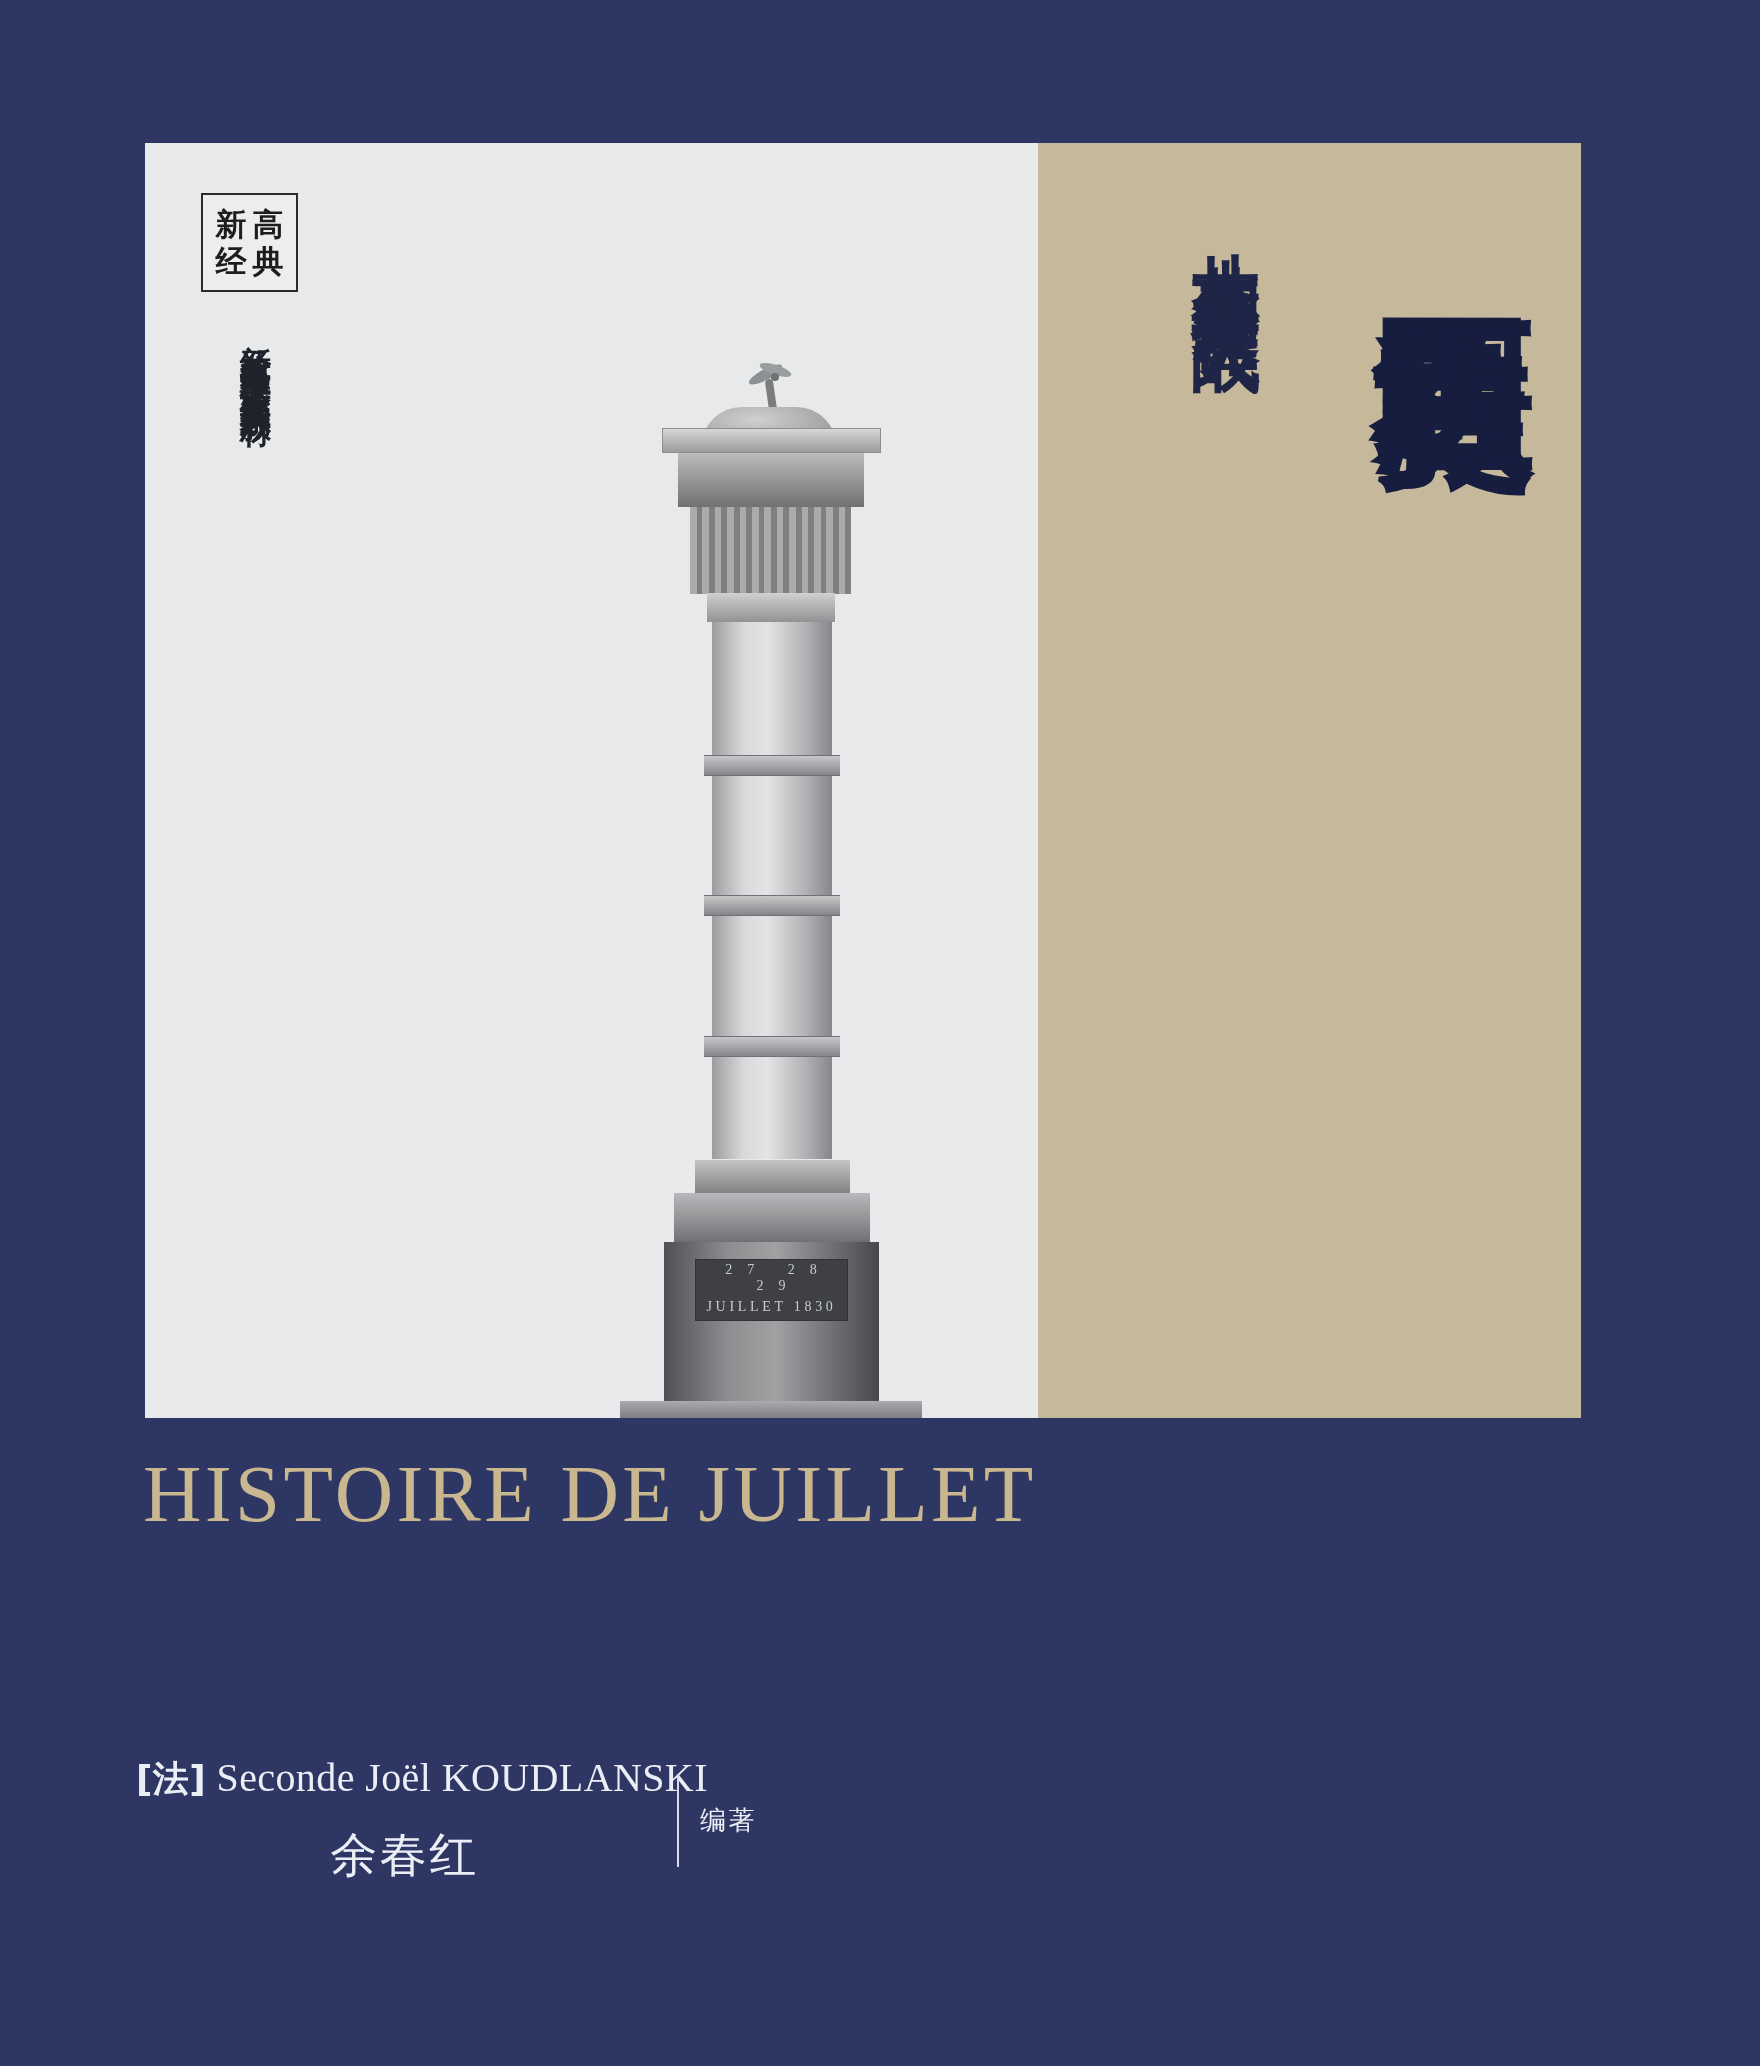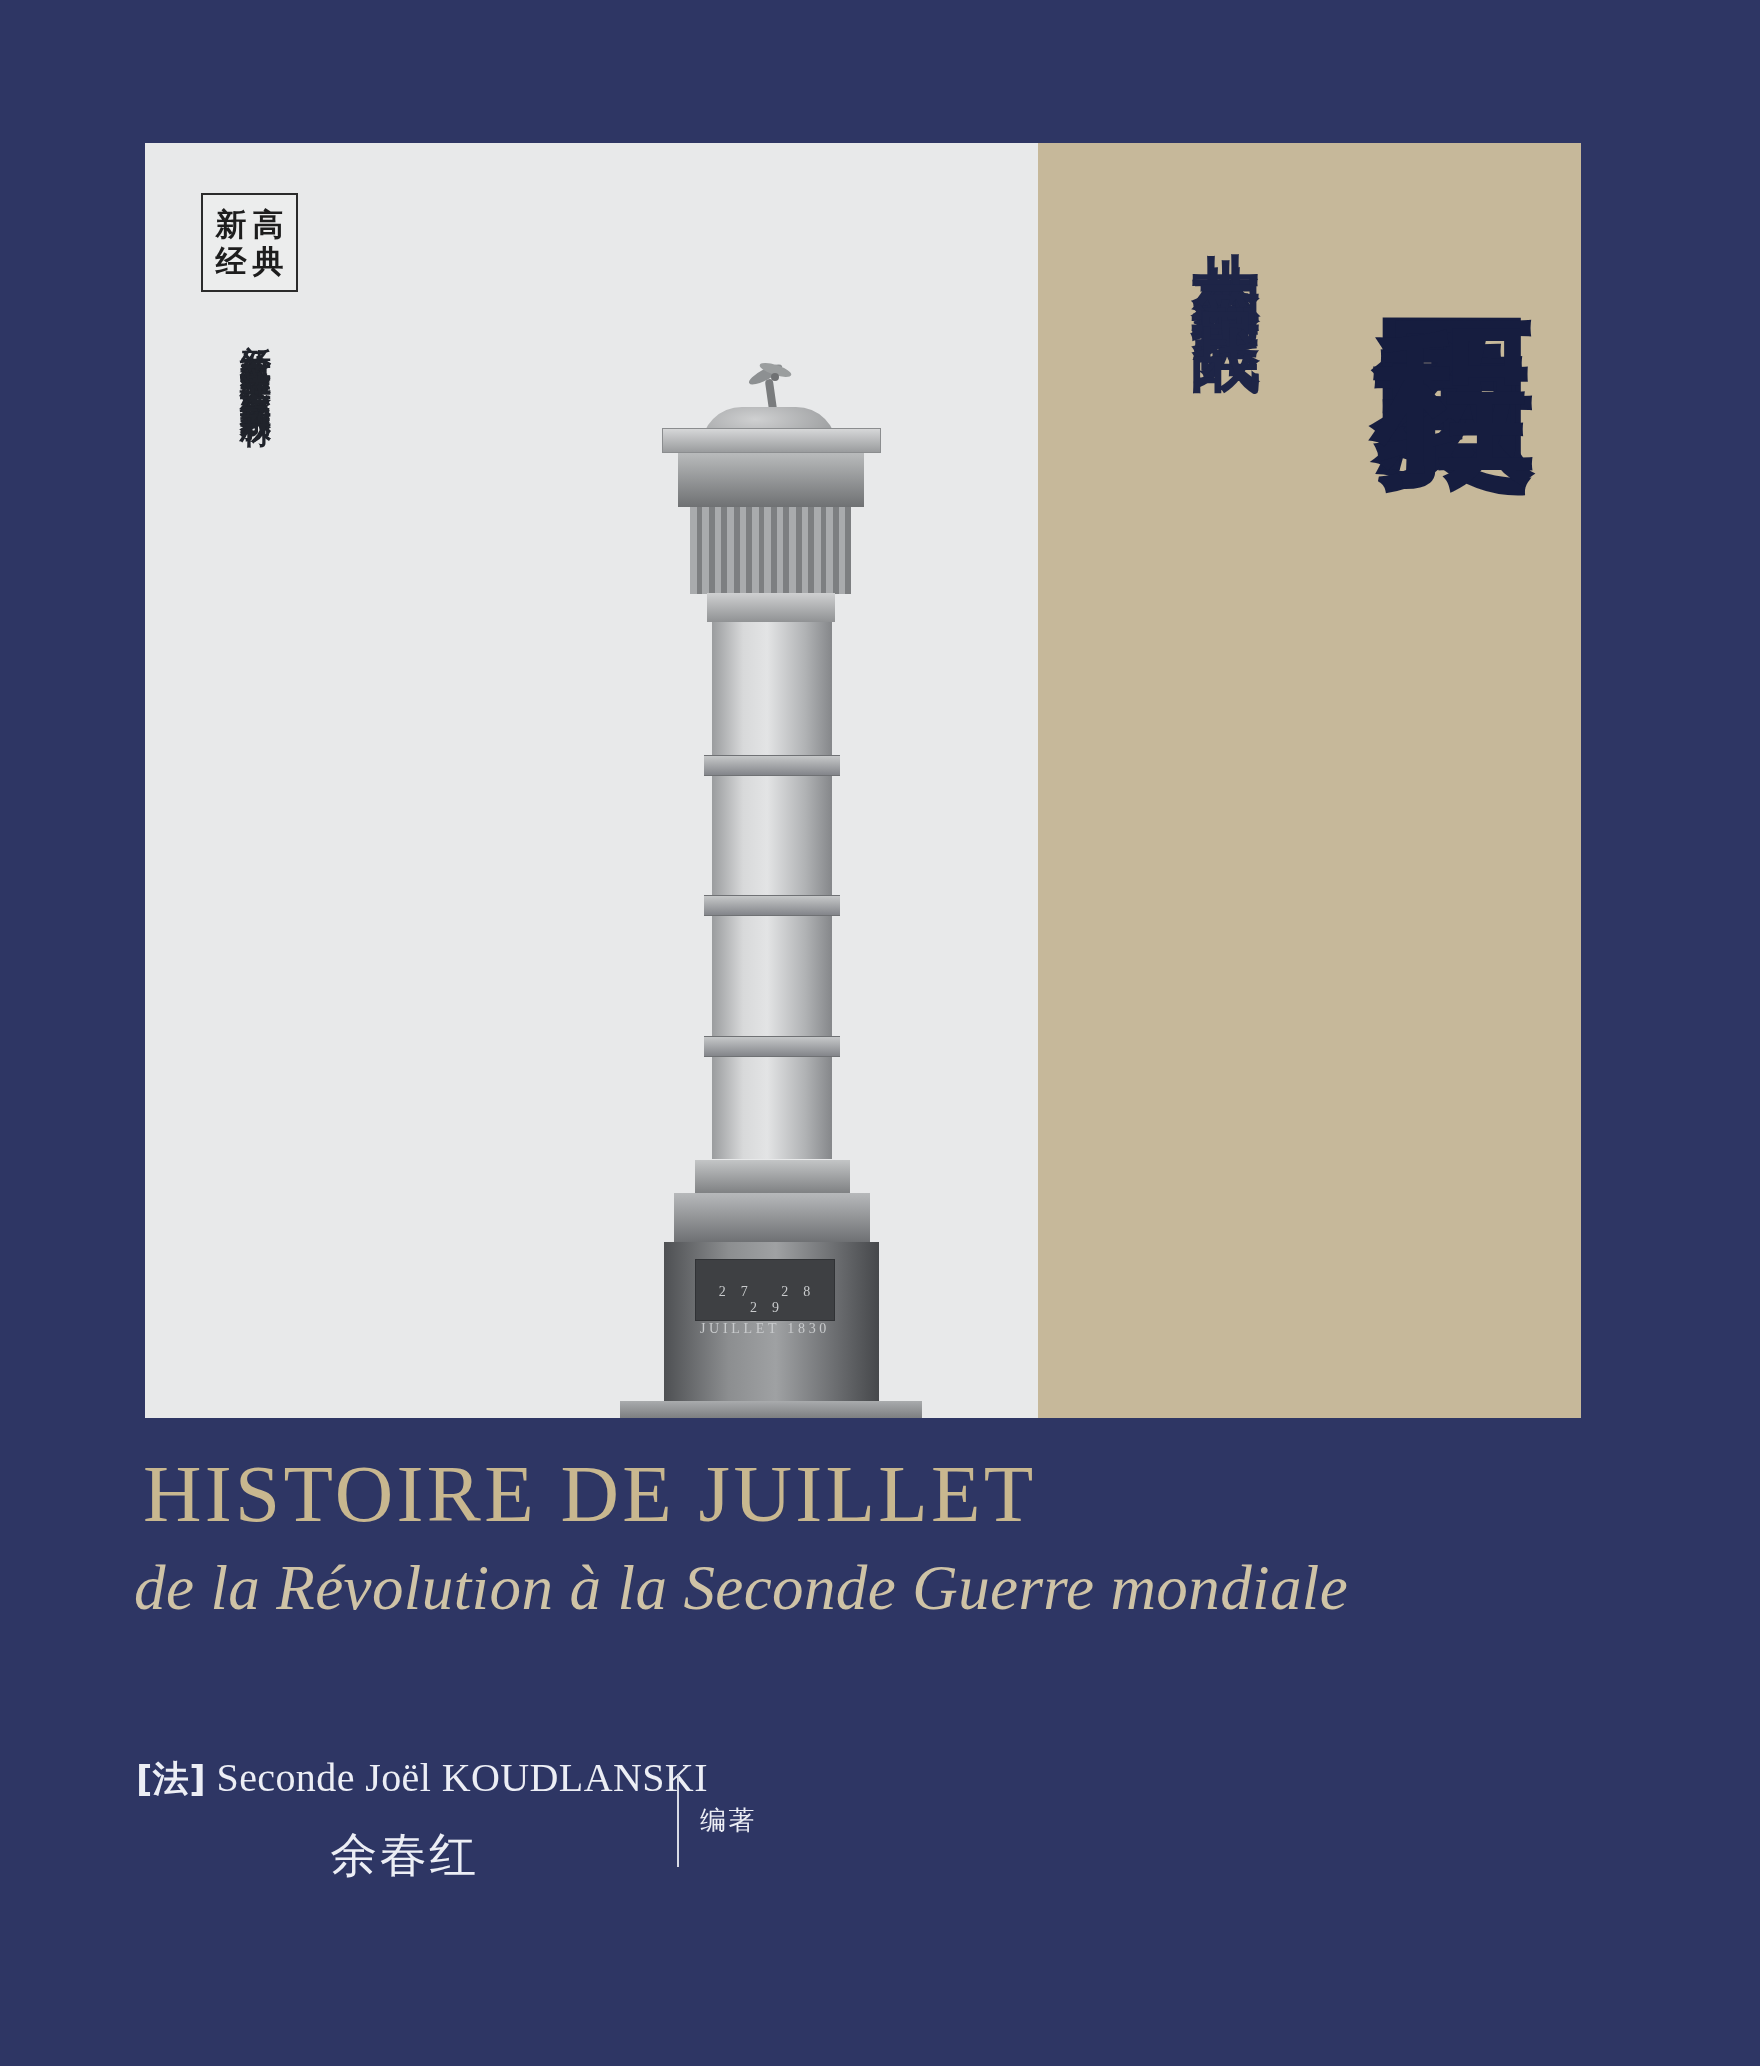--- a/index.html
+++ b/index.html
@@ -222,29 +222,29 @@
     left: 519px;
     top: 1099px;
     width: 215px;
     height: 161px;
     background: linear-gradient(90deg,#4e5053 0%, #8c8e90 30%, #9fa1a3 52%, #6b6d70 80%, #46484b 100%);
   }
   .ped-plaque {
     position: absolute;
     left: 550px;
     top: 1116px;
-    width: 140px;
+    width: 153px;
     height: 62px;
     background: #3e4043;
     border: 1.2px solid #303235;
     color: #c9cbcd;
     font-family: "Liberation Serif", serif;
     text-align: center;
     box-sizing: border-box;
-    padding-top: 24px;
+    padding-top: 2px;
   }
   .ped-plaque div:first-child {
     font-size: 14px;
     letter-spacing: 15px;
     padding-left: 14px;
   }
   .ped-plaque div:last-child {
     font-size: 14px;
     letter-spacing: 3.7px;
     margin-top: 5px;
@@ -408,21 +408,20 @@
       </div>
     </div>
 
     <div class="panel-right">
       <div class="cn-sub">从大革命到第二次世界大战</div>
       <div class="cn-title">法国历史教程</div>
     </div>
   </div>
 
   <div class="fr-title">HISTOIRE DE JUILLET</div>
-  <div class="fr-sub">de la Révolution à la Seconde Guerre mondiale</div>
 
   <div class="authors">
     <div class="author-row">
       <div class="author-names">
         <div class="author-1">
           <span class="cn-bracket">[法]</span>
           <span>Seconde Joël KOUDLANSKI</span>
         </div>
         <div class="author-2">余春红</div>
       </div>

